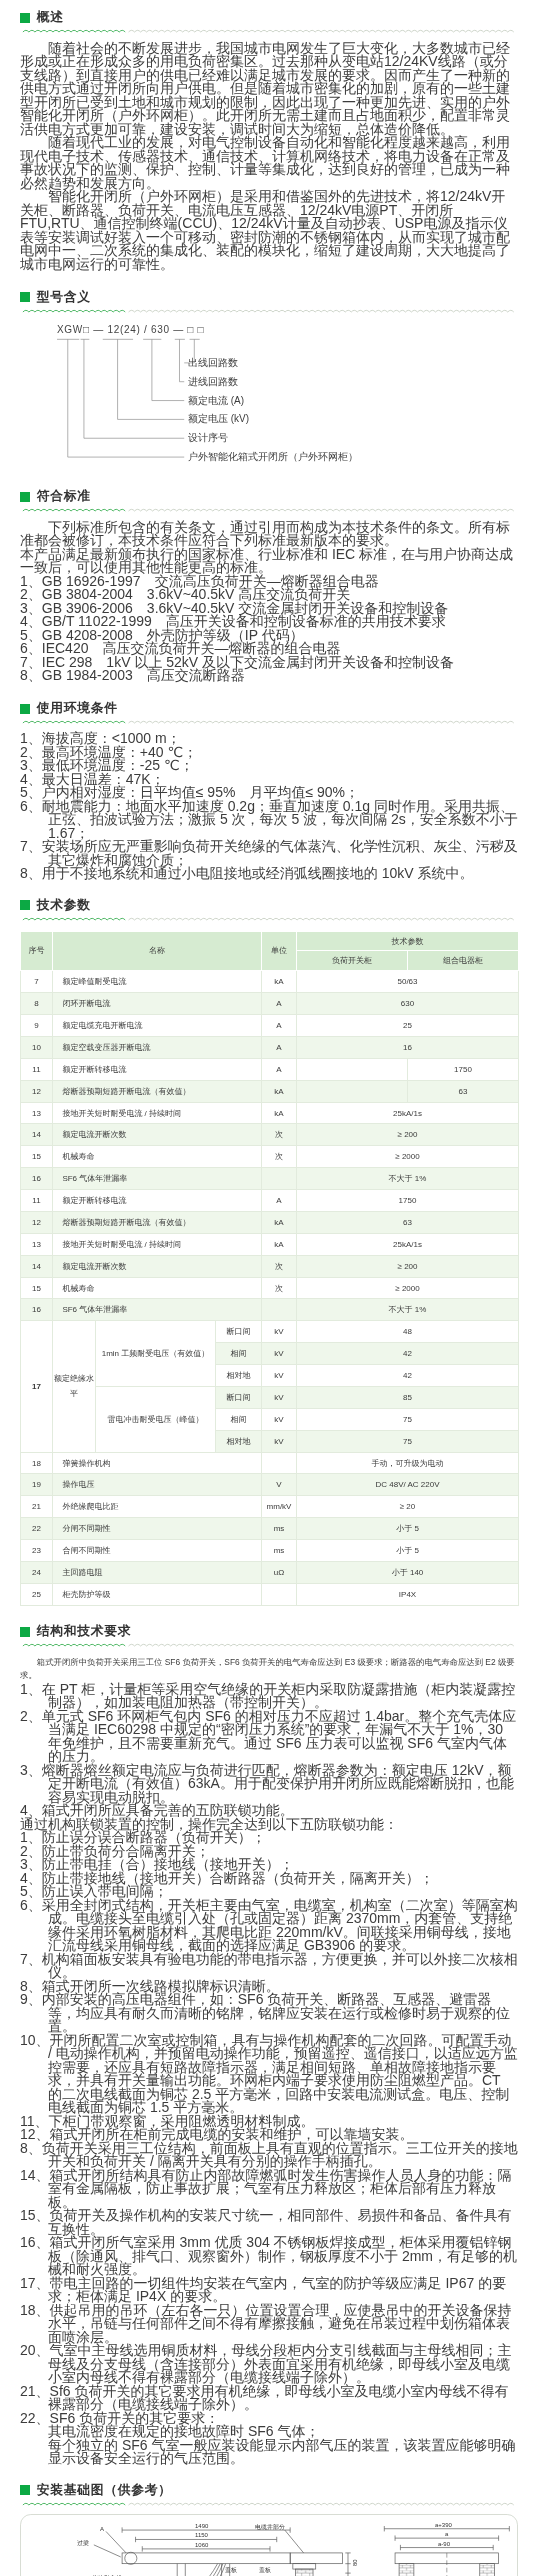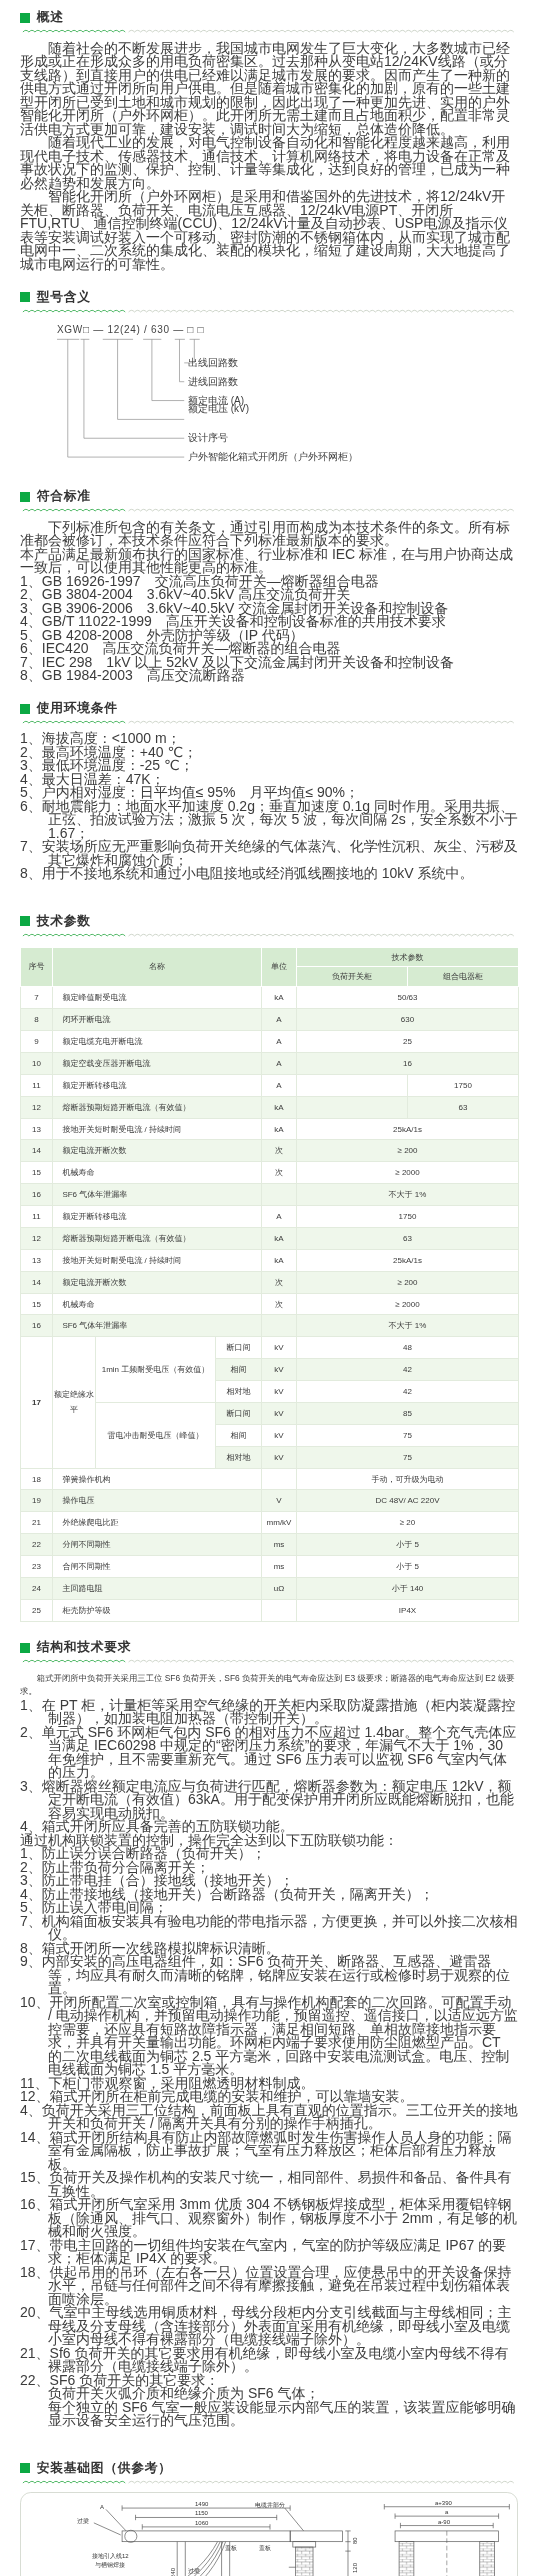--- a/index.html
+++ b/index.html
@@ -30,21 +30,21 @@
   .model{position:relative;height:147px;margin-top:4px;}
   .model .code{position:absolute;left:37px;top:2.7px;font-size:10px;color:#444;letter-spacing:0.7px;}
   .model svg{position:absolute;left:0;top:0;}
   .model .mlabel{position:absolute;left:168px;font-size:10px;color:#3c3c3c;}
   
   .dwgbox{border:0.7px solid #d8ddd4;border-radius:10.8px;margin-top:4px;padding:6.7px 0 4px 0;}
   .dwg{position:relative;width:498px;height:316px;margin:0 auto;}
   .dwg svg{position:absolute;left:0;top:0;}
   .dwg .dlab{position:absolute;font-size:6px;color:#333;white-space:nowrap;transform-origin:left top;}
   .notes-title{font-size:8.4px;line-height:13.5px;margin-top:6.7px;}
-  .mt26{margin-top:17.5px;} .mt30{margin-top:20px;} .mt24{margin-top:32px;}
+  .mt26{margin-top:17.5px;} .mt30{margin-top:20px;} .mt24{margin-top:16px;}
   .tbl-wrap{margin-top:8px;}
 </style>
 </head>
 <body>
 
 <div class="wrap">
 
   <div>
     <div class="sec">
       <span class="sq"></span>
@@ -84,21 +84,21 @@
           <path d="M196 27V118H244"></path>
           <path d="M145 27V146H244"></path>
           <path d="M95 27V174H244"></path>
           <path d="M71 27V202H244"></path>
         </g>
       </svg>
       <div class="code">XGW□ — 12(24) / 630 — □ □</div>
       <div class="mlabel" style="top:35px">出线回路数</div>
       <div class="mlabel" style="top:54px">进线回路数</div>
       <div class="mlabel" style="top:73px">额定电流 (A)</div>
-      <div class="mlabel" style="top:81px">额定电压 (kV)</div>
+      <div class="mlabel" style="top:91px">额定电压 (kV)</div>
       <div class="mlabel" style="top:110px">设计序号</div>
       <div class="mlabel" style="top:129px">户外智能化箱式开闭所（户外环网柜）</div>
     </div>
   </div>
 
   <div class="mt30">
     <div class="sec">
       <span class="sq"></span>
       <h2>符合标准</h2>
     </div>
@@ -367,36 +367,37 @@
         <div>1、在 PT 柜，计量柜等采用空气绝缘的开关柜内采取防凝露措施（柜内装凝露控制器），如加装电阻加热器（带控制开关）。</div>
         <div>2、单元式 SF6 环网柜气包内 SF6 的相对压力不应超过 1.4bar。整个充气壳体应当满足 IEC60298 中规定的“密闭压力系统”的要求，年漏气不大于 1%，30 年免维护，且不需要重新充气。通过 SF6 压力表可以监视 SF6 气室内气体的压力。</div>
         <div>3、熔断器熔丝额定电流应与负荷进行匹配，熔断器参数为：额定电压 12kV，额定开断电流（有效值）63kA。用于配变保护用开闭所应既能熔断脱扣，也能容易实现电动脱扣。</div>
         <div>4、箱式开闭所应具备完善的五防联锁功能。</div>
         <div>通过机构联锁装置的控制，操作完全达到以下五防联锁功能：</div>
         <div>1、防止误分误合断路器（负荷开关）；</div>
         <div>2、防止带负荷分合隔离开关；</div>
         <div>3、防止带电挂（合）接地线（接地开关）；</div>
         <div>4、防止带接地线（接地开关）合断路器（负荷开关，隔离开关）；</div>
         <div>5、防止误入带电间隔；</div>
+        <div>6、采用全封闭式结构，开关柜主要由气室，电缆室，机构室（二次室）等隔室构成。电缆接头至电缆引入处（孔或固定器）距离 2370mm，内套管、支持绝缘件采用环氧树脂材料，其爬电比距 220mm/kV。间联接采用铜母线，接地汇流母线采用铜母线，截面的选择应满足 GB3906 的要求。</div>
         <div>7、机构箱面板安装具有验电功能的带电指示器，方便更换，并可以外接二次核相仪。</div>
         <div>8、箱式开闭所一次线路模拟牌标识清晰。</div>
         <div>9、内部安装的高压电器组件，如：SF6 负荷开关、断路器、互感器、避雷器等，均应具有耐久而清晰的铭牌，铭牌应安装在运行或检修时易于观察的位置。</div>
         <div>10、开闭所配置二次室或控制箱，具有与操作机构配套的二次回路。可配置手动 / 电动操作机构，并预留电动操作功能，预留遥控、遥信接口，以适应远方监控需要，还应具有短路故障指示器，满足相间短路、单相故障接地指示要求，并具有开关量输出功能。环网柜内端子要求使用防尘阻燃型产品。CT 的二次电线截面为铜芯 2.5 平方毫米，回路中安装电流测试盒。电压、控制电线截面为铜芯 1.5 平方毫米。</div>
         <div>11、下柜门带观察窗，采用阻燃透明材料制成。</div>
         <div>12、箱式开闭所在柜前完成电缆的安装和维护，可以靠墙安装。</div>
-        <div>4、负荷开关采用三工位结构，前面板上具有直观的位置指示。三工位开关的接地开关和负荷开关 / 隔离开关具有分别的操作手柄插孔。</div>
+        <div>8、负荷开关采用三工位结构，前面板上具有直观的位置指示。三工位开关的接地开关和负荷开关 / 隔离开关具有分别的操作手柄插孔。</div>
         <div>14、箱式开闭所结构具有防止内部故障燃弧时发生伤害操作人员人身的功能：隔室有金属隔板，防止事故扩展；气室有压力释放区；柜体后部有压力释放板。</div>
         <div>15、负荷开关及操作机构的安装尺寸统一，相同部件、易损件和备品、备件具有互换性。</div>
         <div>16、箱式开闭所气室采用 3mm 优质 304 不锈钢板焊接成型，柜体采用覆铝锌钢板（除通风、排气口、观察窗外）制作，钢板厚度不小于 2mm，有足够的机械和耐火强度。</div>
         <div>17、带电主回路的一切组件均安装在气室内，气室的防护等级应满足 IP67 的要求；柜体满足 IP4X 的要求。</div>
         <div>18、供起吊用的吊环（左右各一只）位置设置合理，应使悬吊中的开关设备保持水平，吊链与任何部件之间不得有摩擦接触，避免在吊装过程中划伤箱体表面喷涂层。</div>
         <div>20、气室中主母线选用铜质材料，母线分段柜内分支引线截面与主母线相同；主母线及分支母线（含连接部分）外表面宜采用有机绝缘，即母线小室及电缆小室内母线不得有裸露部分（电缆接线端子除外）。</div>
         <div>21、Sf6 负荷开关的其它要求用有机绝缘，即母线小室及电缆小室内母线不得有裸露部分（电缆接线端子除外）。</div>
         <div>22、SF6 负荷开关的其它要求：</div>
-        <div>　　负荷开关灭弧介质和绝缘介质为 SF6 气体；</div>
+        <div>　　其电流密度在规定的接地故障时 SF6 气体；</div>
         <div>　　每个独立的 SF6 气室一般应装设能显示内部气压的装置，该装置应能够明确显示设备安全运行的气压范围。</div>
       </div>
   </div>
 
   <div class="mt24">
     <div class="sec">
       <span class="sq"></span>
       <h2>安装基础图（供参考）</h2>
     </div>
     <svg class="wavy" width="498" height="6.7" viewBox="0 0 740 10">

